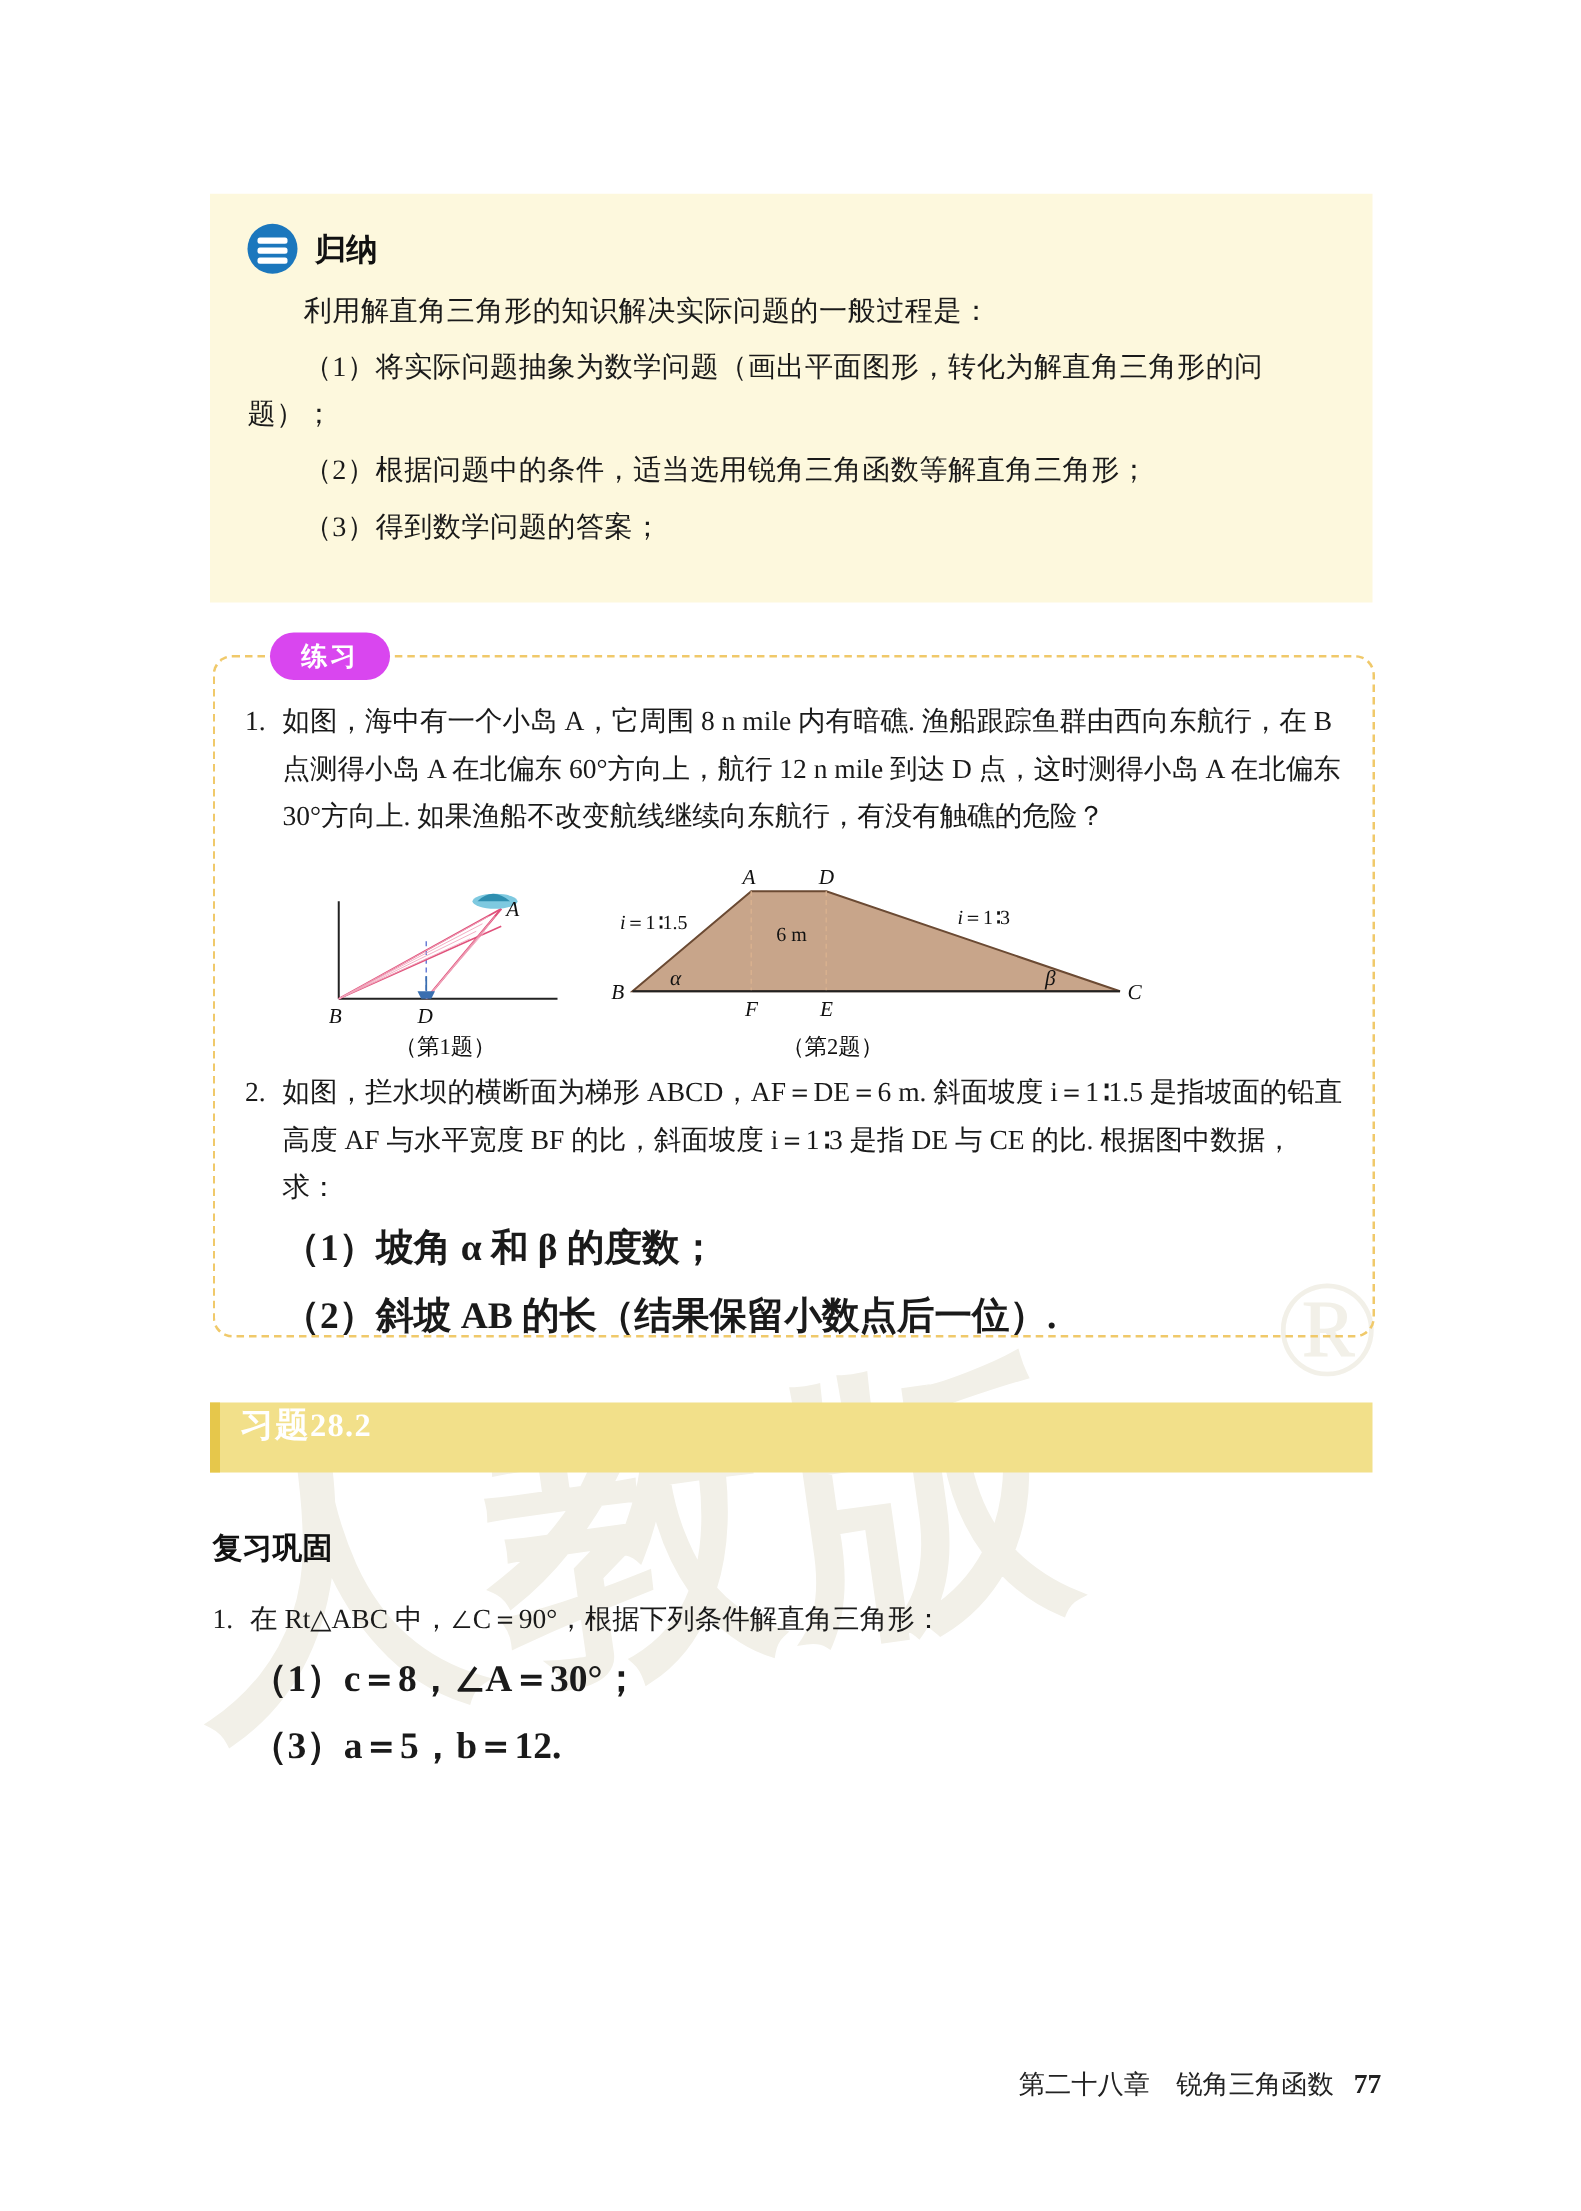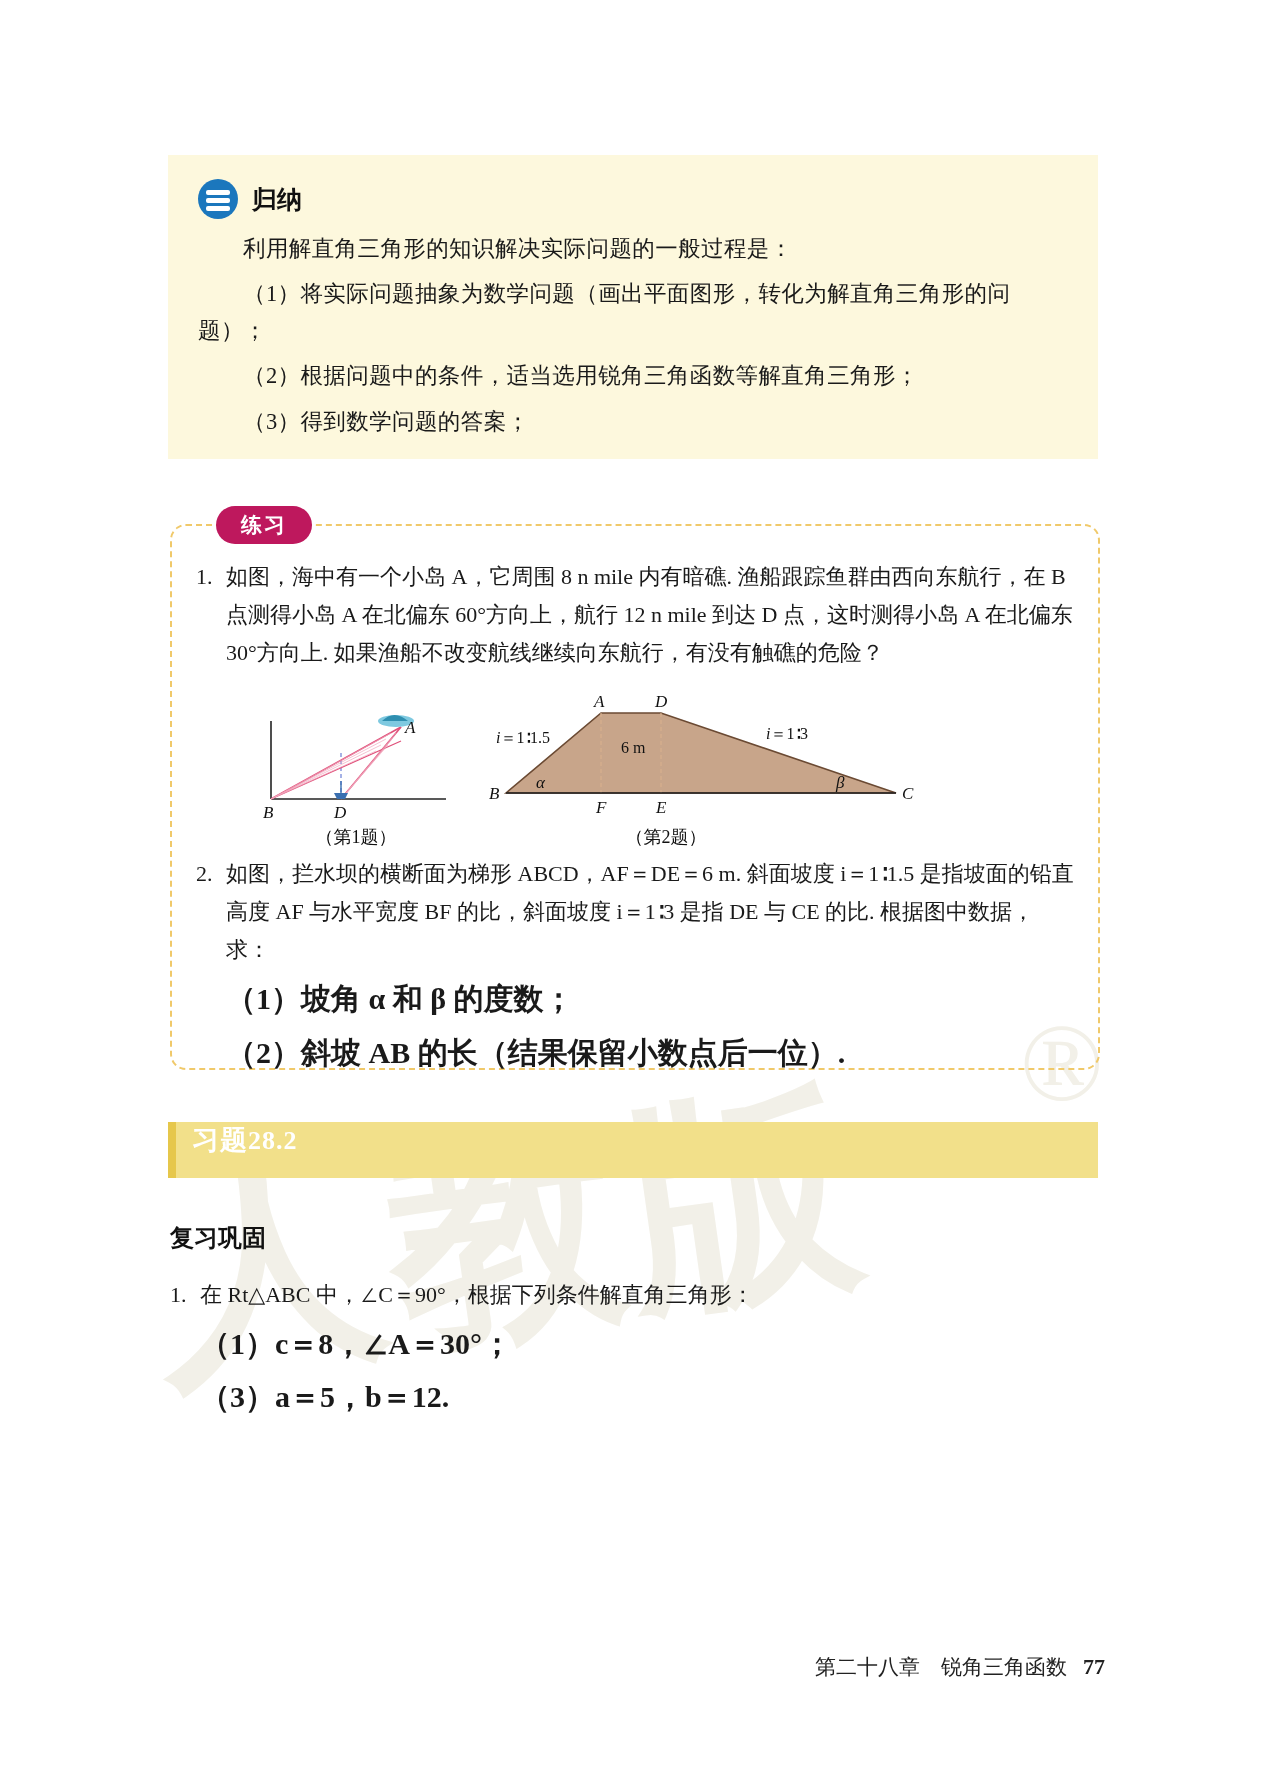--- a/index.html
+++ b/index.html
@@ -51,21 +51,21 @@
     height: 1769px;
   }
 
   
   .summary-box {
     position: absolute;
     left: 168px;
     top: 155px;
     width: 930px;
     background: #fdf8dd;
-    padding: 24px 30px 10px 30px;
+    padding: 24px 30px 33px 30px;
     box-sizing: border-box;
   }
   .summary-head {
     display: flex;
     align-items: center;
     gap: 14px;
     margin-bottom: 12px;
   }
   .book-icon {
     width: 40px; height: 40px;
@@ -97,21 +97,21 @@
   }
   .indent { text-indent: 2em; }
 
   
   .practice-tab {
     position: absolute;
     left: 216px;
     top: 506px;
     width: 96px;
     height: 38px;
-    background: #be185d;
+    background: #d946ef;
     border-radius: 19px;
     color: #ffffff;
     font-family: "Liberation Sans", sans-serif;
     font-size: 21px;
     font-weight: bold;
     display: flex;
     align-items: center;
     justify-content: center;
     letter-spacing: 2px;
     z-index: 3;

